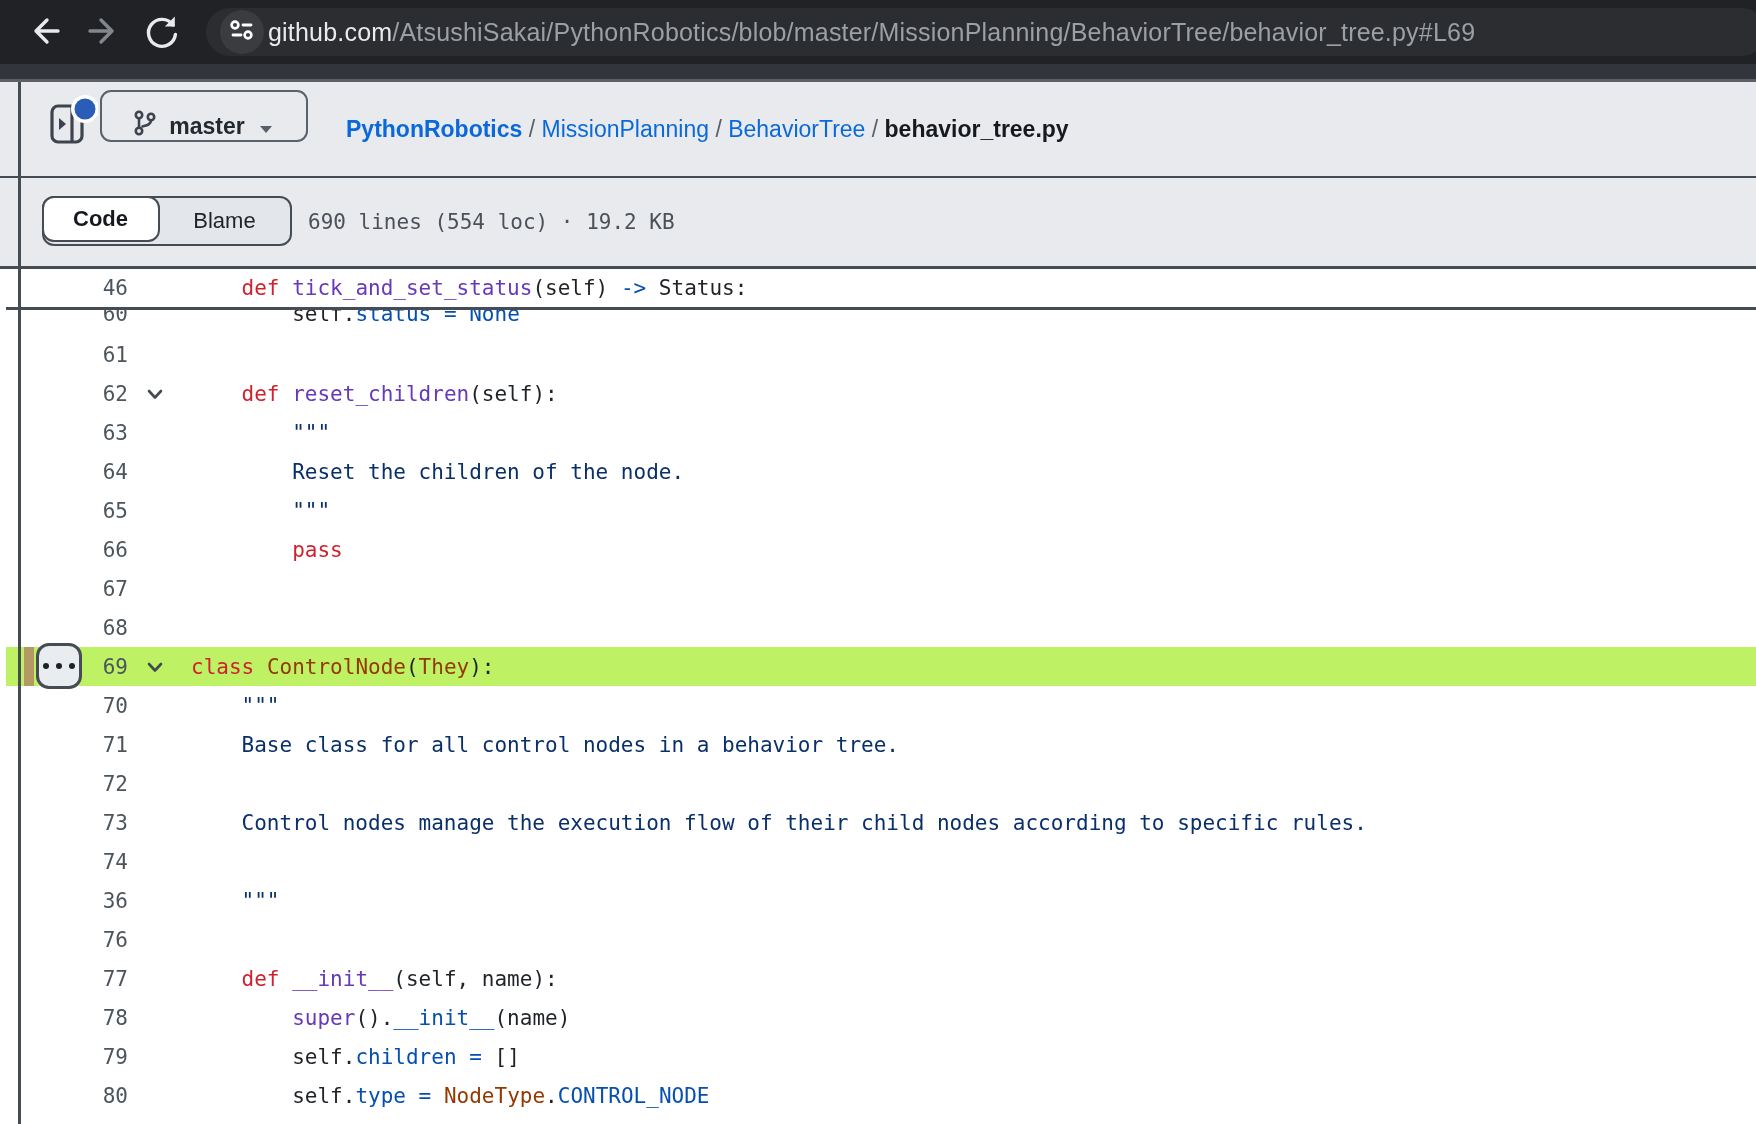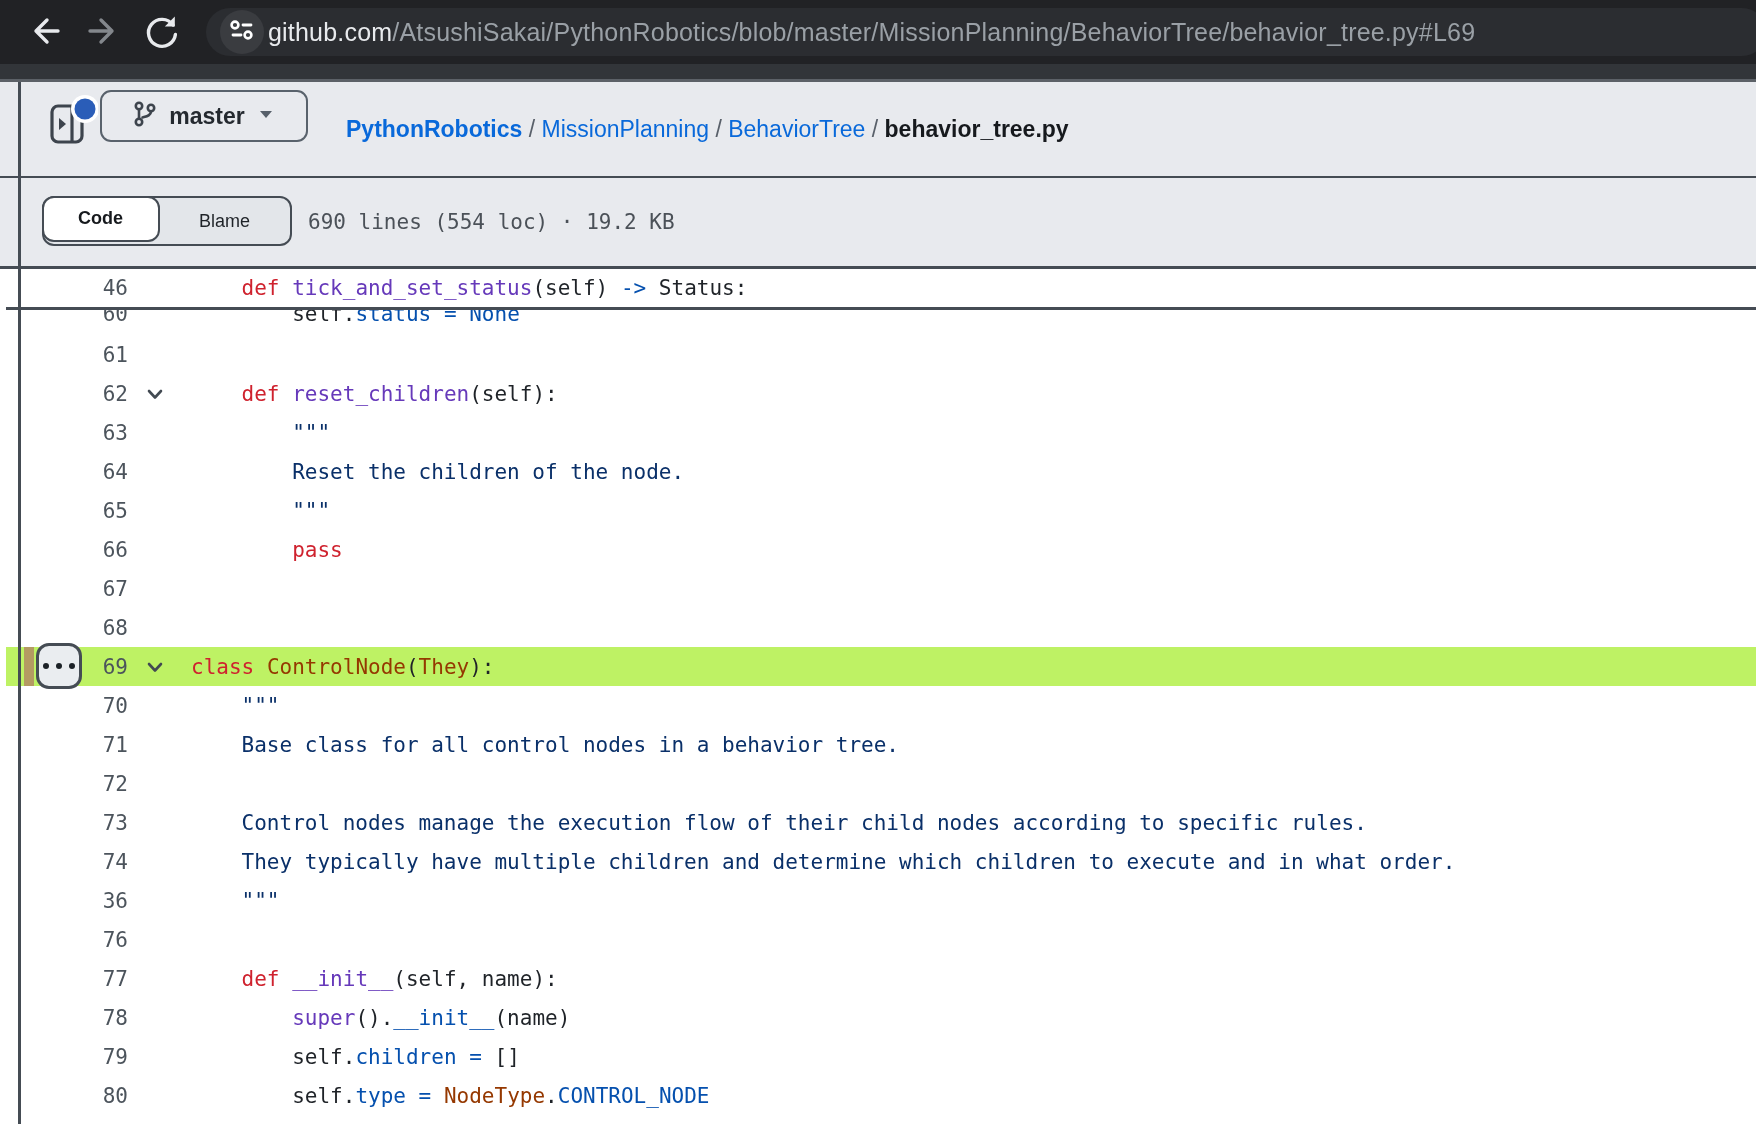--- a/index.html
+++ b/index.html
@@ -25,32 +25,32 @@
   .band1{left:0;top:82px;width:1756px;height:94px;background:#e8eaee;}
   .div1{left:0;top:176px;width:1756px;height:2px;background:#454c54;}
   .band2{left:0;top:178px;width:1756px;height:88px;background:#e8eaee;}
   .div2{left:0;top:266px;width:1756px;height:3px;background:#454c54;}
   .code-bg{left:0;top:269px;width:1756px;height:855px;background:#ffffff;}
   .left-border{left:18px;top:82px;width:3px;height:1042px;background:#454c54;}
 
   
   .tree-btn{left:46px;top:94px;width:52px;height:52px;}
   .branch-btn{left:100px;top:90px;width:208px;height:52px;border:2.5px solid #59626c;border-radius:11px;
-              box-sizing:border-box;display:flex;align-items:center;justify-content:center;gap:12px;background:transparent;}
+              box-sizing:border-box;display:flex;align-items:flex-end;justify-content:center;gap:12px;background:transparent;}
   .branch-label{font-size:23px;font-weight:600;color:#24292f;}
   .breadcrumb{left:326px;top:82px;height:94px;display:flex;align-items:center;font-size:23px;white-space:pre;}
   .bc-sep{color:#59606a;}
   .bc-root{color:#0969da;font-weight:700;cursor:pointer;margin-left:20px;}
   .bc-link{color:#0969da;cursor:pointer;}
   .bc-file{color:#16191d;font-weight:700;}
 
   
   .seg-group{left:42px;top:196px;height:50px;display:flex;border:2.5px solid #454c54;border-radius:12px;
              background:#e3e6ea;box-sizing:border-box;}
-  .seg{height:100%;display:flex;align-items:center;justify-content:center;font-size:18px;box-sizing:border-box;}
+  .seg{height:100%;display:flex;align-items:center;justify-content:center;font-size:22px;box-sizing:border-box;}
   .seg-active{width:118px;background:#ffffff;border:2.5px solid #454c54;border-radius:12px;
               margin:-2.5px 0 -2.5px -2.5px;font-weight:700;color:#16191d;z-index:2;}
   .seg-plain{width:130px;color:#1f2328;}
   .file-meta{left:308px;top:178px;height:88px;display:flex;align-items:center;
              font-family:"DejaVu Sans Mono",monospace;font-size:21px;color:#4b5158;}
 
   
   .codewrap{left:6px;top:269px;width:1756px;font-family:"DejaVu Sans Mono",monospace;font-size:21px;}
   .crow{position:relative;height:39px;width:1756px;}
   .sticky-row{position:relative;height:38px;width:1756px;background:#fff;border-bottom:3px solid #454c54;box-sizing:content-box;}
@@ -226,21 +226,20 @@
       <div class="crow">
         <span class="ln">72</span>
         <span class="ctext"></span>
       </div>
       <div class="crow">
         <span class="ln">73</span>
         <span class="ctext"><span class="tk-st">    Control nodes manage the execution flow of their child nodes according to specific rules.</span></span>
       </div>
       <div class="crow">
         <span class="ln">74</span>
-        <span class="ctext"><span class="tk-st">    They typically have multiple children and determine which children to execute and in what order.</span></span>
       </div>
       <div class="crow">
         <span class="ln">36</span>
         <span class="ctext"><span class="tk-st">    """</span></span>
       </div>
       <div class="crow">
         <span class="ln">76</span>
         <span class="ctext"></span>
       </div>
       <div class="crow">

